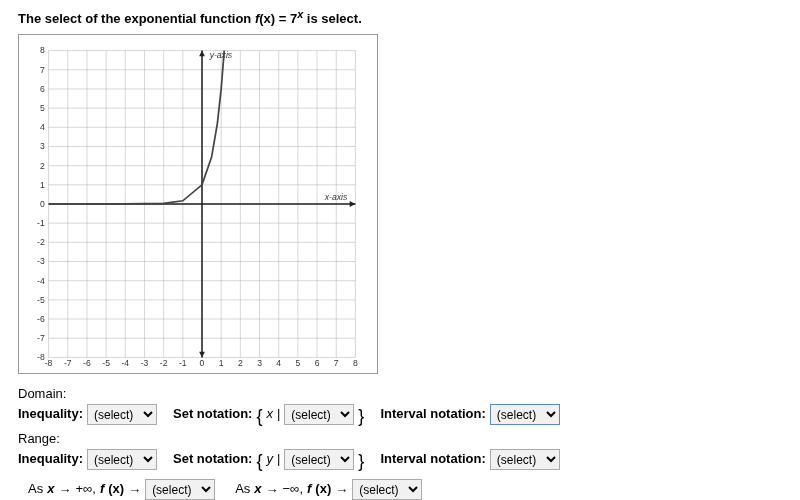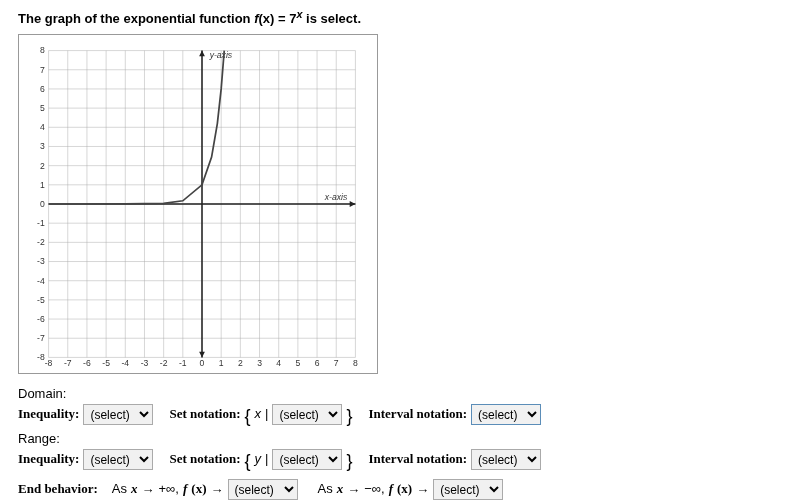--- a/index.html
+++ b/index.html
@@ -8,31 +8,31 @@
     .graph-area { width: 360px; height: 340px; border: 1px solid #999; position: relative; background: white; margin-bottom: 12px; }
     .grid { position: absolute; left: 18px; top: 6px; width: 330px; height: 326px; }
     .grid line.minor { stroke: #aaa; stroke-width: 0.5; }
     .grid line.axis { stroke: #222; stroke-width: 1.6; }
     .grid text { font-size: 9px; fill: #333; }
     .axis-label { font-size: 11px; font-style: italic; fill: #333; }
     .path-curve { stroke: #444; stroke-width: 1.8; fill: none; }
     .section-row { display: flex; align-items: center; gap: 4px; margin-bottom: 6px; flex-wrap: wrap; line-height: 22px; }
     .section-title { font-weight: normal; margin-top: 6px; margin-bottom: 2px; }
     .lbl { font-size: 13px; }
-    .bold { font-weight: bold; font-family: Liberation Serif, serif; }
+    .bold { font-weight: bold; }
     select { font-size: 12px; background: #f1f1f1; border: 1px solid #aaa; padding: 2px 2px; height: 21px; min-width: 70px; }
     select.highlight { border: 1px solid #5b8db8; }
     .brace { font-size: 18px; line-height: 0; position: relative; top: 2px; }
     .ital { font-style: italic; }
   </style>
 </head>
 <body>
 
 <div class="prompt">
-  <span>The graph of the exponential function </span><span class="ital">f</span><span>(x) = 7</span><sup class="ital">x</sup><span> is select.</span>
+  <span>The select of the exponential function </span><span class="ital">f</span><span>(x) = 7</span><sup class="ital">x</sup><span> is select.</span>
 </div>
 
 <div class="graph-area">
   <svg class="grid" viewBox="0 0 340 340">
     <g>
         <line class="minor" x1="10" x2="10" y1="330" y2="10"></line>
         <line class="minor" x1="10" x2="330" y1="330" y2="330"></line>
         <line class="minor" x1="30" x2="30" y1="330" y2="10"></line>
         <line class="minor" x1="10" x2="330" y1="310" y2="310"></line>
         <line class="minor" x1="50" x2="50" y1="330" y2="10"></line>
@@ -141,21 +141,20 @@
     <span class="ital">y</span>
     <span>|</span>
   <select><option>(select)</option></select>
   <span class="brace">}</span>
   <span style="width:8px"></span>
   <span class="lbl bold">Interval notation:</span>
   <select><option>(select)</option></select>
 </div>
 
 <div class="section-row" style="margin-top:8px">
-  <span class="lbl bold">End behavior:</span>
   <span style="width:6px"></span>
   <span>As </span>
     <span class="ital bold">x</span>
     <span> → </span>
     <span>+∞, </span>
     <span class="ital bold">f</span>
     <span class="bold">(x)</span>
     <span> → </span>
   <select><option>(select)</option></select>
   <span style="width:12px"></span>

